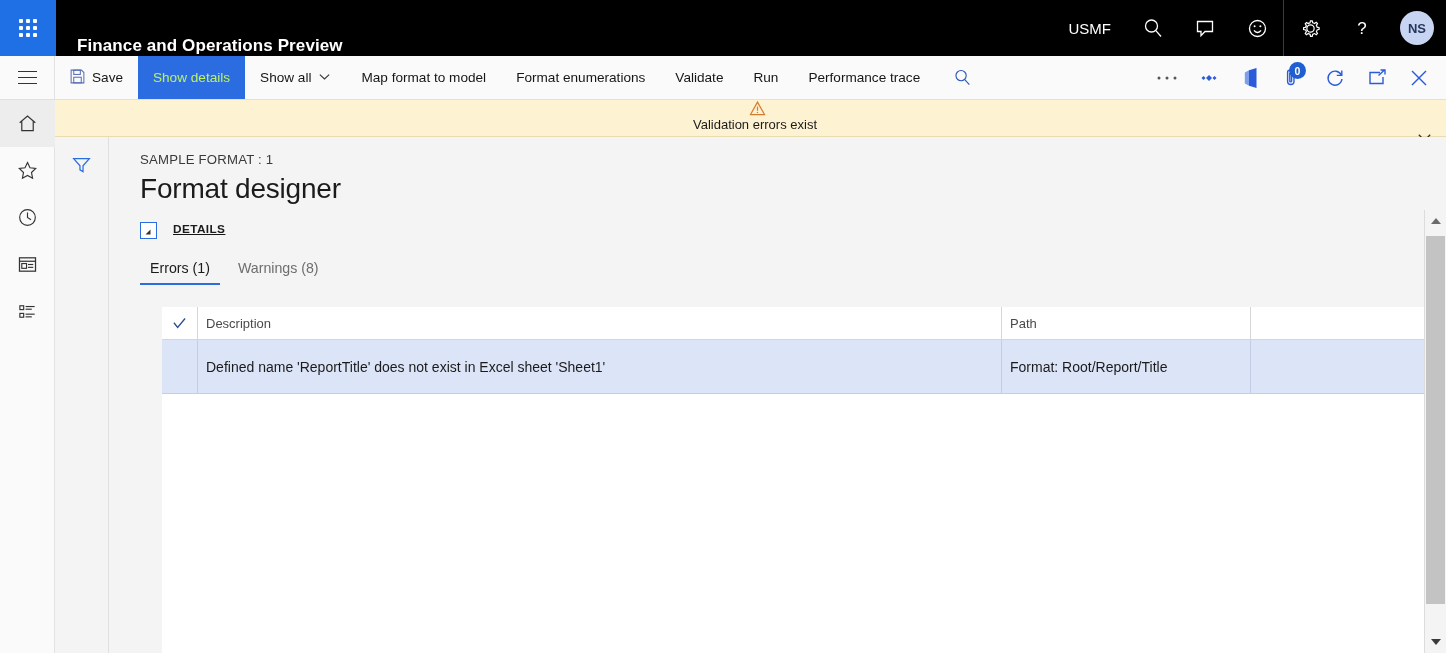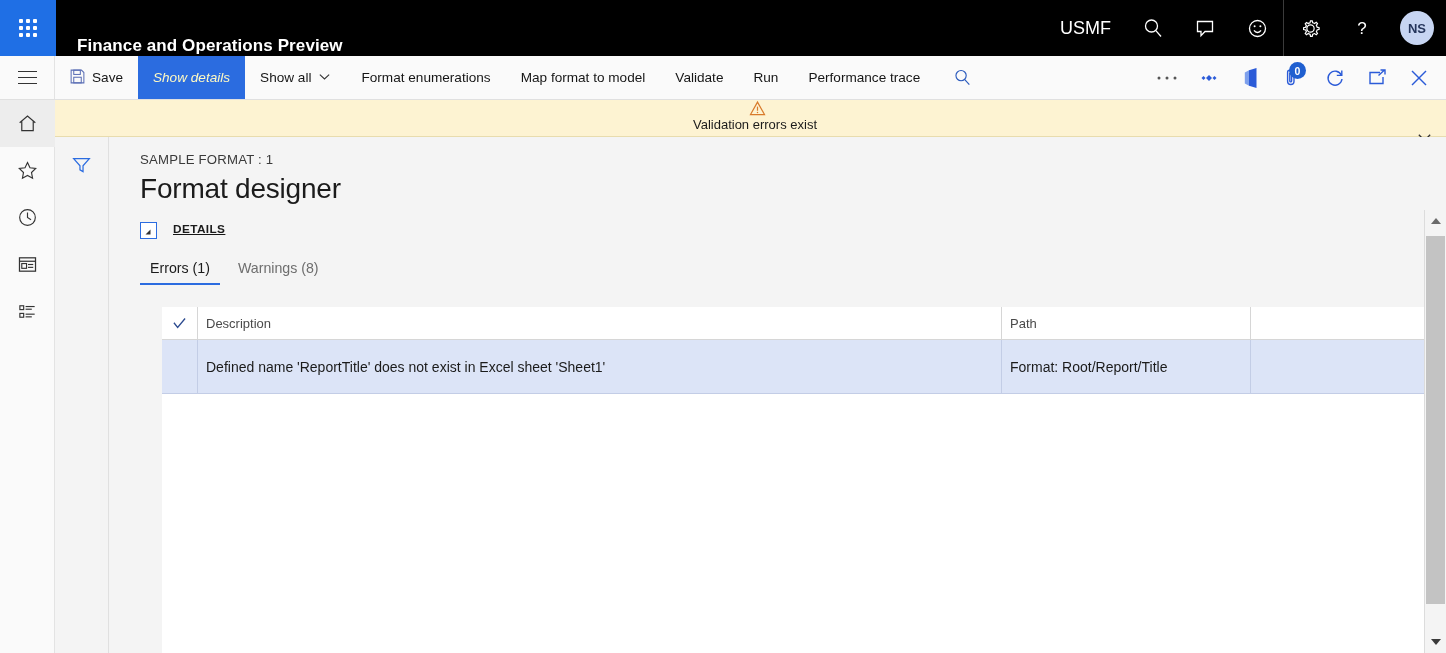--- a/index.html
+++ b/index.html
@@ -40,21 +40,21 @@
   }
   .appbar-sep {
     width: 1px; background: #3b3b3b;
     margin: 0 0 0 0; height: 56px;
   }
   .appbar-right {
     margin-left: auto;
     display: flex; align-items: center; height: 56px;
   }
   .appbar-right .company {
-    color: #ffffff; font-size: 18px; padding: 0 16px;
+    color: #ffffff; font-size: 15px; padding: 0 16px;
     display: flex; align-items: center; height: 56px; cursor: pointer;
   }
   .ab-btn {
     width: 52px; height: 56px;
     display: flex; align-items: center; justify-content: center;
     color: #ffffff; cursor: pointer;
   }
   .ab-btn svg { display: block; }
   .avatar-wrap {
     width: 58px; height: 56px; display: flex; align-items: center; justify-content: center; cursor: pointer;
@@ -86,21 +86,21 @@
   }
   .ham-stack { display: flex; flex-direction: column; gap: 5px; }
 
   .cmd-btn {
     display: flex; align-items: center; gap: 7px;
     padding: 0 15px; height: 43px;
     font-size: 13.6px; color: #161616;
     cursor: pointer; white-space: nowrap;
   }
   .cmd-btn.active {
-    background: #2b6ce0; color: #fef9c3; font-weight: normal; font-style: italic;
+    background: #2b6ce0; color: #bef264; font-weight: normal;
   }
   .cmd-right {
     margin-left: auto; display: flex; align-items: center; height: 43px;
     padding-right: 6px;
   }
   .cmd-icon {
     width: 42px; height: 43px;
     display: flex; align-items: center; justify-content: center;
     color: #2b6ce0; cursor: pointer; position: relative;
   }
@@ -361,24 +361,24 @@
   <div class="cmd-btn">
     <span>Show all</span>
     <span>
       <svg width="13" height="13" viewBox="0 0 14 14">
           <path d="M2 5l5 4.6L12 5" fill="none" stroke="#333" stroke-width="1.2"></path>
         </svg>
     </span>
   </div>
 
   <div class="cmd-btn">
+    <span>Map format to model</span>
+  </div>
+  <div class="cmd-btn">
     <span>Format enumerations</span>
-  </div>
-  <div class="cmd-btn">
-    <span>Map format to model</span>
   </div>
   <div class="cmd-btn">
     <span>Validate</span>
   </div>
   <div class="cmd-btn">
     <span>Run</span>
   </div>
   <div class="cmd-btn">
     <span>Performance trace</span>
   </div>

